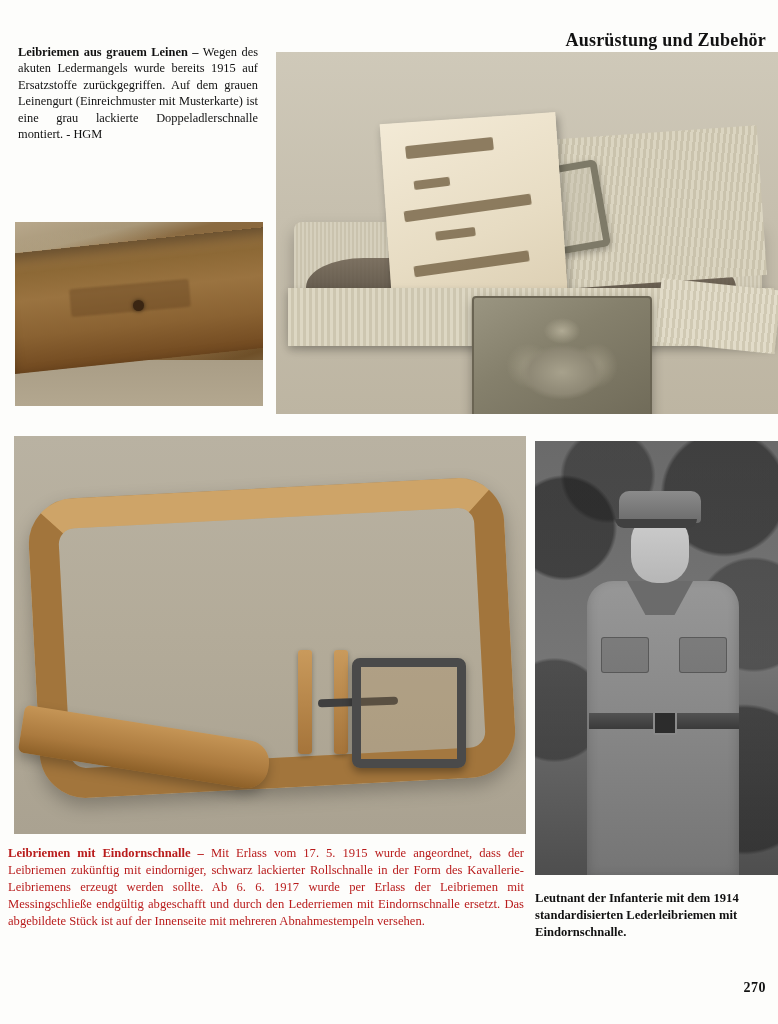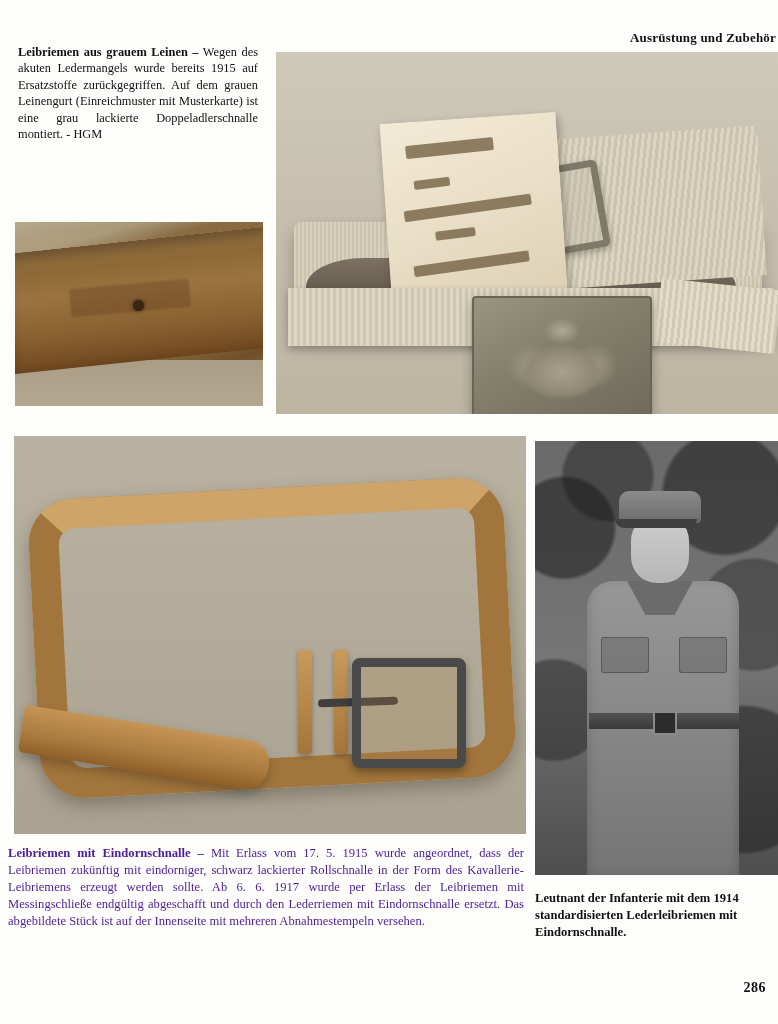--- a/index.html
+++ b/index.html
@@ -19,27 +19,27 @@
     position: absolute;
     left: 0; top: 0;
     width: 778px;
     height: 1024px;
     background: #fdfdfb;
   }
 
   
   .running-head {
     position: absolute;
-    right: 2px;
+    right: 12px;
     top: 30px;
     width: 330px;
     text-align: right;
     font-family: "Liberation Serif", serif;
     font-weight: bold;
-    font-size: 13px;
+    font-size: 18px;
     letter-spacing: 0.2px;
     color: #111;
     white-space: nowrap;
     overflow: hidden;
   }
 
   
   .caption-topleft {
     position: absolute;
     left: 18px;
@@ -348,21 +348,21 @@
 
   
   .caption-bottomleft {
     position: absolute;
     left: 8px;
     top: 845px;
     width: 516px;
     font-size: 12.6px;
     line-height: 1.34;
     text-align: justify;
-    color: #4c1d95;
+    color: #b91c1c;
   }
   .caption-bottomleft .lead { font-weight: bold; }
 
   .caption-bottomright {
     position: absolute;
     left: 535px;
     top: 890px;
     width: 243px;
     font-size: 12.6px;
     line-height: 1.34;
@@ -439,15 +439,15 @@
     <div class="cap"></div>
     <div class="cap-peak"></div>
   </div>
 
   <div class="caption-bottomleft">
     <span class="lead">Leibriemen mit Eindornschnalle –</span><span> Mit Erlass vom 17. 5. 1915 wurde angeordnet, dass der Leibriemen zukünftig mit eindorniger, schwarz lackierter Rollschnalle in der Form des Kavallerie-Leibriemens erzeugt werden sollte. Ab 6. 6. 1917 wurde per Erlass der Leibriemen mit Messingschließe endgültig abgeschafft und durch den Lederriemen mit Eindornschnalle ersetzt. Das abgebildete Stück ist auf der Innenseite mit mehreren Abnahmestempeln versehen.</span>
   </div>
 
   <div class="caption-bottomright">Leutnant der Infanterie mit dem 1914 standardisierten Lederleibriemen mit Eindornschnalle.</div>
 
-  <div class="page-number">286</div>
+  <div class="page-number">270</div>
 
 </div>
 
 </body></html>

